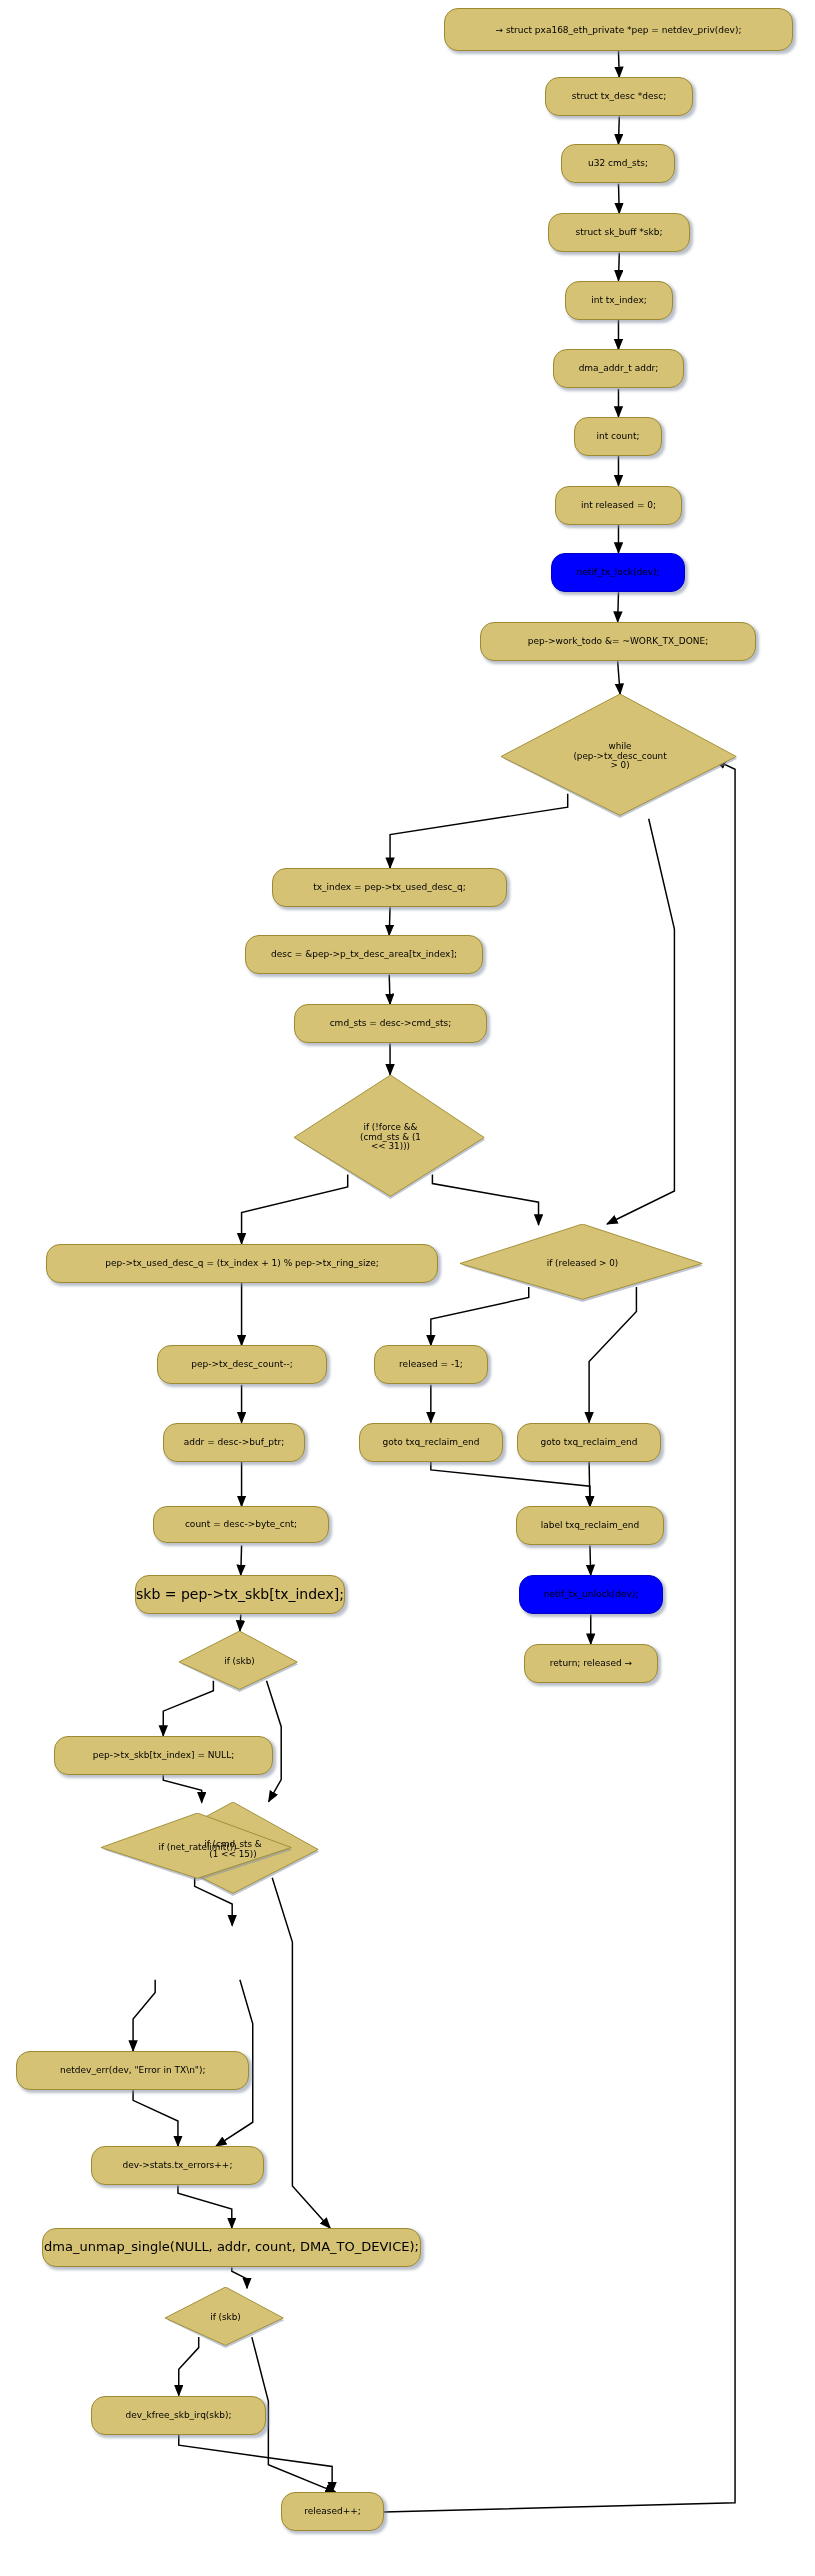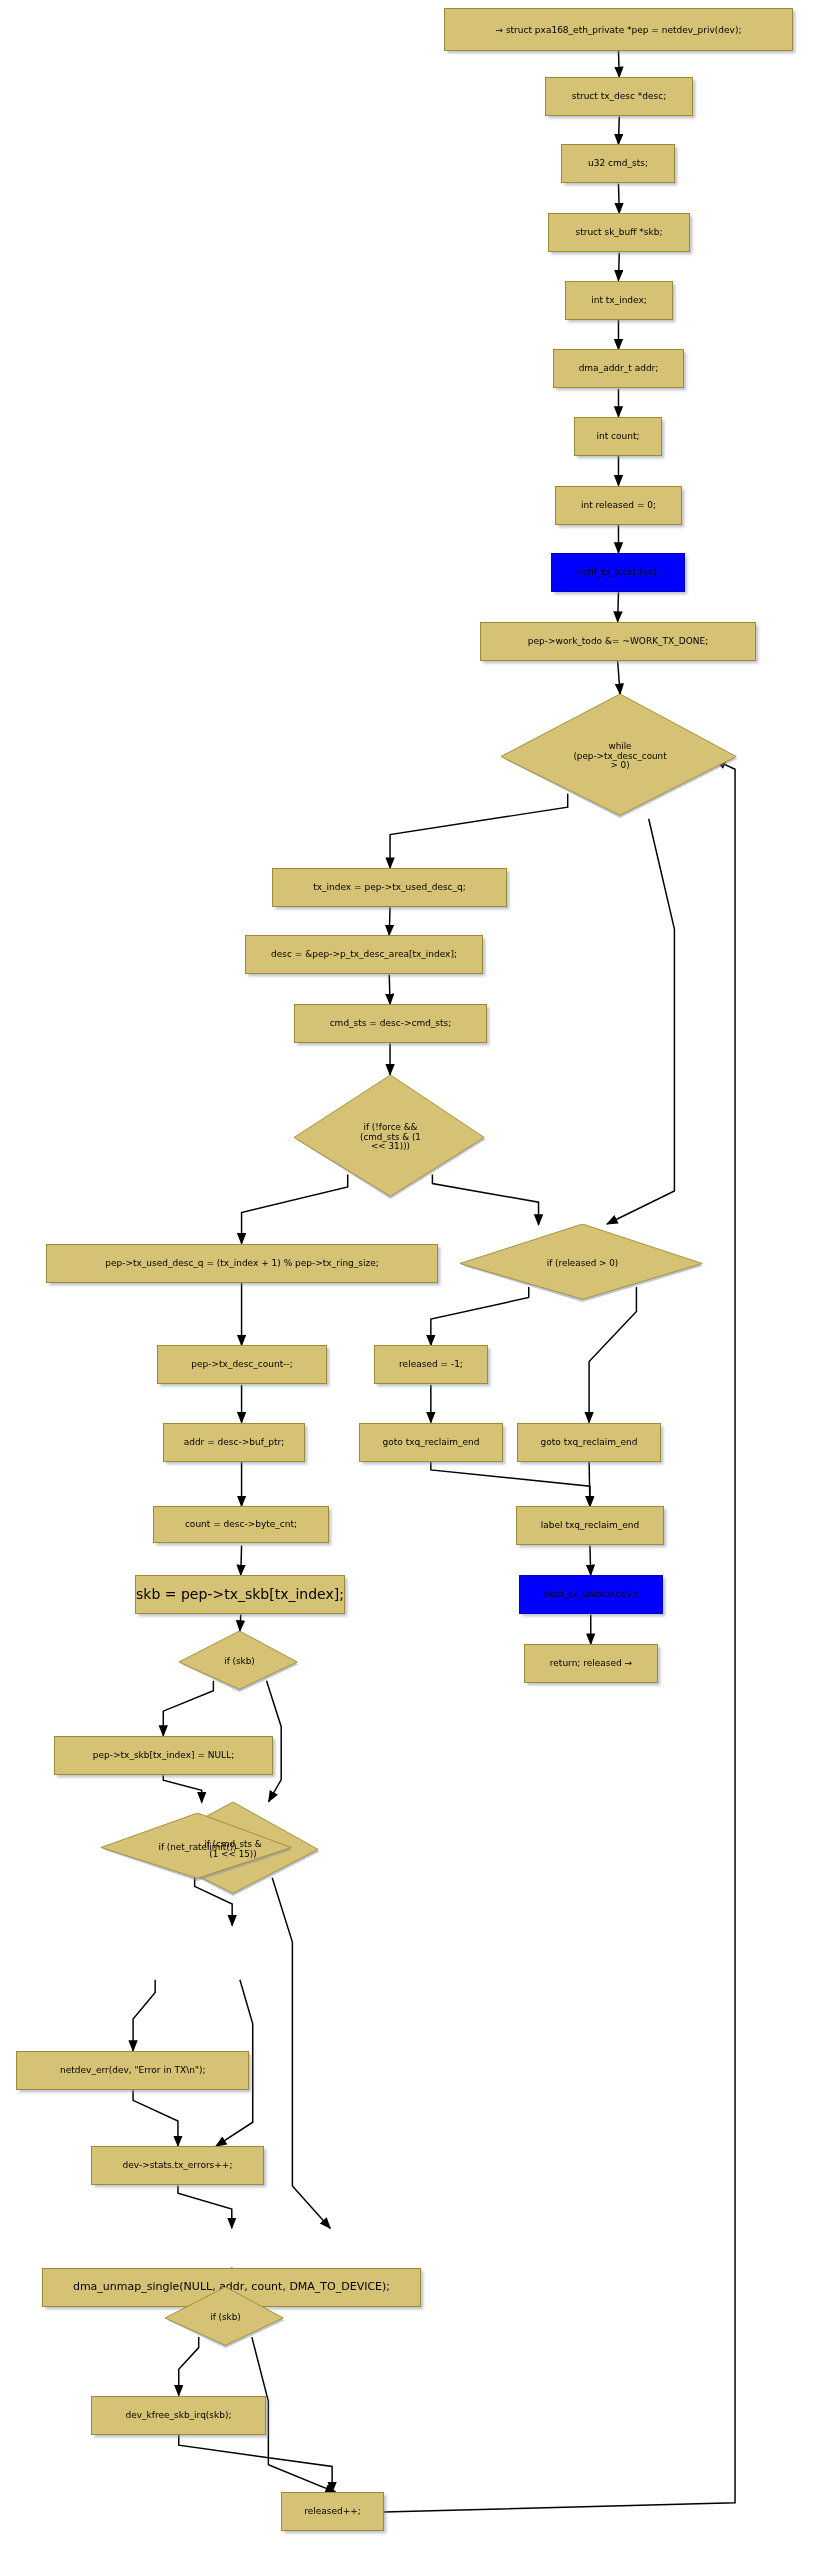--- a/index.html
+++ b/index.html
@@ -32,21 +32,21 @@
     box-sizing: border-box;
     display: flex;
     align-items: center;
     justify-content: center;
     text-align: center;
     line-height: 1.12;
     white-space: pre;
     color: #000000;
   }
   .node.rect {
-    border-radius: 0;
+    border-radius: 14px;
     border: 0.9px solid #9e8b31;
     background: #d5c275;
     box-shadow: 2.8px 2.8px 2.8px rgba(130,140,160,0.55);
     padding: 1.8px 6.4px;
   }
   .node.rect.blue {
     background: #0000ff;
     border: 0.9px solid #0000cc;
     color: #000000;
   }
@@ -175,21 +175,21 @@
           <path d="M95.904,3 L189.808,54.29363057324841 L95.904,102.58726114649681 L3,54.29363057324841 Z" fill="rgba(130,140,170,0.5)"></path>
           <path d="M95.904,0 L188.808,51.79363057324841 L95.904,99.58726114649681 L0,51.79363057324841 Z" fill="#d5c275" stroke="#9e8b31" stroke-width="1"></path>
         </svg><div class="diamond-label">if (cmd_sts &amp;
 (1 &lt;&lt; 15))</div></div>
       <div class="node diamond" style="left: 101px; top: 1813px; width: 193px; height: 69px; font-size: 8.8px;"><svg class="diamond-shape" viewBox="0 0 209.568 75.01146496815286" preserveAspectRatio="none">
           <path d="M104.784,3 L207.568,40.00573248407643 L104.784,74.01146496815286 L3,40.00573248407643 Z" fill="rgba(130,140,170,0.5)"></path>
           <path d="M104.784,0 L206.568,37.50573248407643 L104.784,71.01146496815286 L0,37.50573248407643 Z" fill="#d5c275" stroke="#9e8b31" stroke-width="1"></path>
         </svg><div class="diamond-label">if (net_ratelimit())</div></div>
       <div class="node rect" style="left: 16.3px; top: 2051px; width: 233px; height: 39px; font-size: 9px;"><span>netdev_err(dev, "Error in TX\n");</span></div>
       <div class="node rect" style="left: 91px; top: 2146px; width: 173px; height: 39px; font-size: 9px;"><span>dev-&gt;stats.tx_errors++;</span></div>
-      <div class="node rect" style="left: 42px; top: 2228px; width: 379px; height: 39px; font-size: 11px; margin-top: 40px;"><span>dma_unmap_single(NULL, addr, count, DMA_TO_DEVICE);</span></div>
+      <div class="node rect" style="left: 42px; top: 2228px; width: 379px; height: 39px; font-size: 13px;"><span>dma_unmap_single(NULL, addr, count, DMA_TO_DEVICE);</span></div>
       <div class="node diamond" style="left: 165px; top: 2287px; width: 121px; height: 62px; font-size: 8.8px;"><svg class="diamond-shape" viewBox="0 0 131.424 67.86751592356688" preserveAspectRatio="none">
           <path d="M65.712,3 L129.424,36.43375796178344 L65.712,66.86751592356688 L3,36.43375796178344 Z" fill="rgba(130,140,170,0.5)"></path>
           <path d="M65.712,0 L128.424,33.93375796178344 L65.712,63.867515923566884 L0,33.93375796178344 Z" fill="#d5c275" stroke="#9e8b31" stroke-width="1"></path>
         </svg><div class="diamond-label">if (skb)</div></div>
       <div class="node rect" style="left: 91px; top: 2396px; width: 175px; height: 39px; font-size: 9px;"><span>dev_kfree_skb_irq(skb);</span></div>
       <div class="node rect" style="left: 281px; top: 2492px; width: 103px; height: 39px; font-size: 9px;"><span>released++;</span></div>
     </div>
 </div>
 
 

